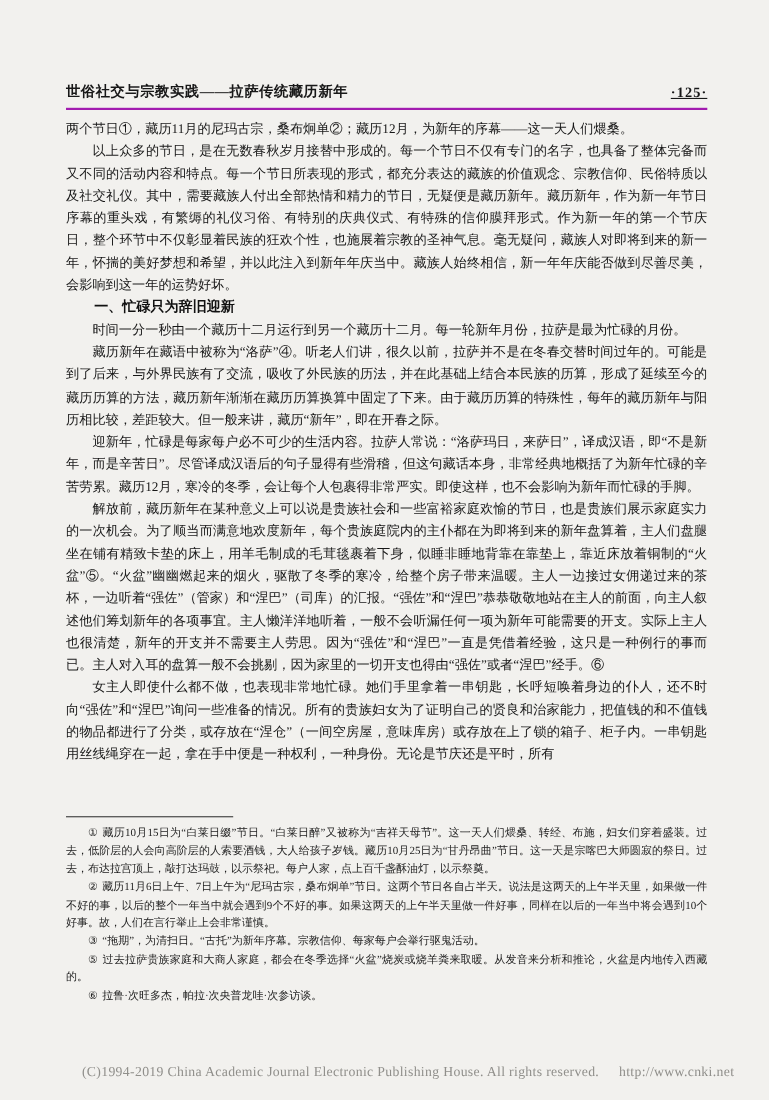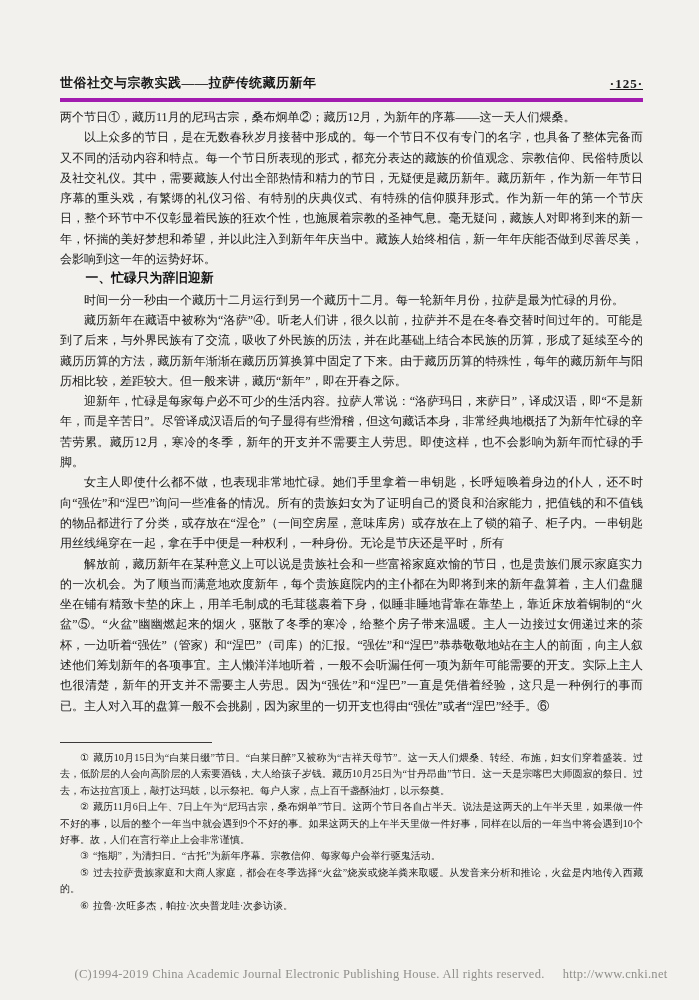--- a/index.html
+++ b/index.html
@@ -11,39 +11,38 @@
     font-family:"Liberation Serif","DejaVu Serif",serif;
     color:#1b1b1b;
     overflow:hidden;
   }
   
   .header {
     position:absolute; top:74px; left:60px; right:56px;
     display:flex; justify-content:space-between; align-items:flex-end;
     font-size:13px; font-weight:bold; color:#181818;
     padding-bottom:6px;
-    border-bottom:4px solid #a21caf;
+    border-bottom:2px solid #a21caf;
     letter-spacing:0.5px;
   }
   .page-number { font-weight:bold; letter-spacing:1px;text-decoration:underline; }
   
   .body-text {
     position:absolute; top:107px; left:60px; right:56px;
     max-height:636px; overflow:hidden;
     font-size:12px; line-height:20.3px;
     text-align:justify; text-justify:inter-character;
     color:#171717;
   }
   .body-text p { margin:0; text-indent:2em; }
   .body-text p.no-indent { text-indent:0; }
   .section-heading {
     font-weight:bold; font-size:12.8px;
     margin:9px 0 8px; text-indent:2em;
     color:#111;
-    font-family:Liberation Mono, monospace;
   }
   
   .footnotes {
     position:absolute; top:742px; left:60px; right:56px;
     font-size:10px; line-height:16.4px;
     text-align:justify; text-justify:inter-character;
     color:#1d1d1d;
   }
   .footnote-rule {
     width:152px; height:0;
@@ -72,23 +71,23 @@
     <span>世俗社交与宗教实践——拉萨传统藏历新年</span>
     <span class="page-number">·125·</span>
   </div>
 
   <div class="body-text">
     <p class="no-indent">两个节日①，藏历11月的尼玛古宗，桑布炯单②；藏历12月，为新年的序幕——这一天人们煨桑。</p>
     <p>以上众多的节日，是在无数春秋岁月接替中形成的。每一个节日不仅有专门的名字，也具备了整体完备而又不同的活动内容和特点。每一个节日所表现的形式，都充分表达的藏族的价值观念、宗教信仰、民俗特质以及社交礼仪。其中，需要藏族人付出全部热情和精力的节日，无疑便是藏历新年。藏历新年，作为新一年节日序幕的重头戏，有繁缛的礼仪习俗、有特别的庆典仪式、有特殊的信仰膜拜形式。作为新一年的第一个节庆日，整个环节中不仅彰显着民族的狂欢个性，也施展着宗教的圣神气息。毫无疑问，藏族人对即将到来的新一年，怀揣的美好梦想和希望，并以此注入到新年年庆当中。藏族人始终相信，新一年年庆能否做到尽善尽美，会影响到这一年的运势好坏。</p>
     <p class="section-heading">一、忙碌只为辞旧迎新</p>
     <p>时间一分一秒由一个藏历十二月运行到另一个藏历十二月。每一轮新年月份，拉萨是最为忙碌的月份。</p>
     <p>藏历新年在藏语中被称为“洛萨”④。听老人们讲，很久以前，拉萨并不是在冬春交替时间过年的。可能是到了后来，与外界民族有了交流，吸收了外民族的历法，并在此基础上结合本民族的历算，形成了延续至今的藏历历算的方法，藏历新年渐渐在藏历历算换算中固定了下来。由于藏历历算的特殊性，每年的藏历新年与阳历相比较，差距较大。但一般来讲，藏历“新年”，即在开春之际。</p>
-    <p>迎新年，忙碌是每家每户必不可少的生活内容。拉萨人常说：“洛萨玛日，来萨日”，译成汉语，即“不是新年，而是辛苦日”。尽管译成汉语后的句子显得有些滑稽，但这句藏话本身，非常经典地概括了为新年忙碌的辛苦劳累。藏历12月，寒冷的冬季，新年的开支并不需要主人劳思。即使这样，也不会影响为新年而忙碌的手脚。</p>
+    <p>迎新年，忙碌是每家每户必不可少的生活内容。拉萨人常说：“洛萨玛日，来萨日”，译成汉语，即“不是新年，而是辛苦日”。尽管译成汉语后的句子显得有些滑稽，但这句藏话本身，非常经典地概括了为新年忙碌的辛苦劳累。藏历12月，寒冷的冬季，会让每个人包裹得非常严实。即使这样，也不会影响为新年而忙碌的手脚。</p>
+    <p>解放前，藏历新年在某种意义上可以说是贵族社会和一些富裕家庭欢愉的节日，也是贵族们展示家庭实力的一次机会。为了顺当而满意地欢度新年，每个贵族庭院内的主仆都在为即将到来的新年盘算着，主人们盘腿坐在铺有精致卡垫的床上，用羊毛制成的毛茸毯裹着下身，似睡非睡地背靠在靠垫上，靠近床放着铜制的“火盆”⑤。“火盆”幽幽燃起来的烟火，驱散了冬季的寒冷，给整个房子带来温暖。主人一边接过女佣递过来的茶杯，一边听着“强佐”（管家）和“涅巴”（司库）的汇报。“强佐”和“涅巴”恭恭敬敬地站在主人的前面，向主人叙述他们筹划新年的各项事宜。主人懒洋洋地听着，一般不会听漏任何一项为新年可能需要的开支。实际上主人也很清楚，新年的开支并不需要主人劳思。因为“强佐”和“涅巴”一直是凭借着经验，这只是一种例行的事而已。主人对入耳的盘算一般不会挑剔，因为家里的一切开支也得由“强佐”或者“涅巴”经手。⑥</p>
     <p>女主人即使什么都不做，也表现非常地忙碌。她们手里拿着一串钥匙，长呼短唤着身边的仆人，还不时向“强佐”和“涅巴”询问一些准备的情况。所有的贵族妇女为了证明自己的贤良和治家能力，把值钱的和不值钱的物品都进行了分类，或存放在“涅仓”（一间空房屋，意味库房）或存放在上了锁的箱子、柜子内。一串钥匙用丝线绳穿在一起，拿在手中便是一种权利，一种身份。无论是节庆还是平时，所有</p>
-    <p>解放前，藏历新年在某种意义上可以说是贵族社会和一些富裕家庭欢愉的节日，也是贵族们展示家庭实力的一次机会。为了顺当而满意地欢度新年，每个贵族庭院内的主仆都在为即将到来的新年盘算着，主人们盘腿坐在铺有精致卡垫的床上，用羊毛制成的毛茸毯裹着下身，似睡非睡地背靠在靠垫上，靠近床放着铜制的“火盆”⑤。“火盆”幽幽燃起来的烟火，驱散了冬季的寒冷，给整个房子带来温暖。主人一边接过女佣递过来的茶杯，一边听着“强佐”（管家）和“涅巴”（司库）的汇报。“强佐”和“涅巴”恭恭敬敬地站在主人的前面，向主人叙述他们筹划新年的各项事宜。主人懒洋洋地听着，一般不会听漏任何一项为新年可能需要的开支。实际上主人也很清楚，新年的开支并不需要主人劳思。因为“强佐”和“涅巴”一直是凭借着经验，这只是一种例行的事而已。主人对入耳的盘算一般不会挑剔，因为家里的一切开支也得由“强佐”或者“涅巴”经手。⑥</p>
   </div>
 
   <div class="footnotes">
     <div class="footnote-rule"></div>
     <p>
       <span class="fn-marker">①</span><span>藏历10月15日为“白莱日缀”节日。“白莱日醉”又被称为“吉祥天母节”。这一天人们煨桑、转经、布施，妇女们穿着盛装。过去，低阶层的人会向高阶层的人索要酒钱，大人给孩子岁钱。藏历10月25日为“甘丹昂曲”节日。这一天是宗喀巴大师圆寂的祭日。过去，布达拉宫顶上，敲打达玛鼓，以示祭祀。每户人家，点上百千盏酥油灯，以示祭奠。</span>
     </p>
     <p>
       <span class="fn-marker">②</span><span>藏历11月6日上午、7日上午为“尼玛古宗，桑布炯单”节日。这两个节日各自占半天。说法是这两天的上午半天里，如果做一件不好的事，以后的整个一年当中就会遇到9个不好的事。如果这两天的上午半天里做一件好事，同样在以后的一年当中将会遇到10个好事。故，人们在言行举止上会非常谨慎。</span>
     </p>

